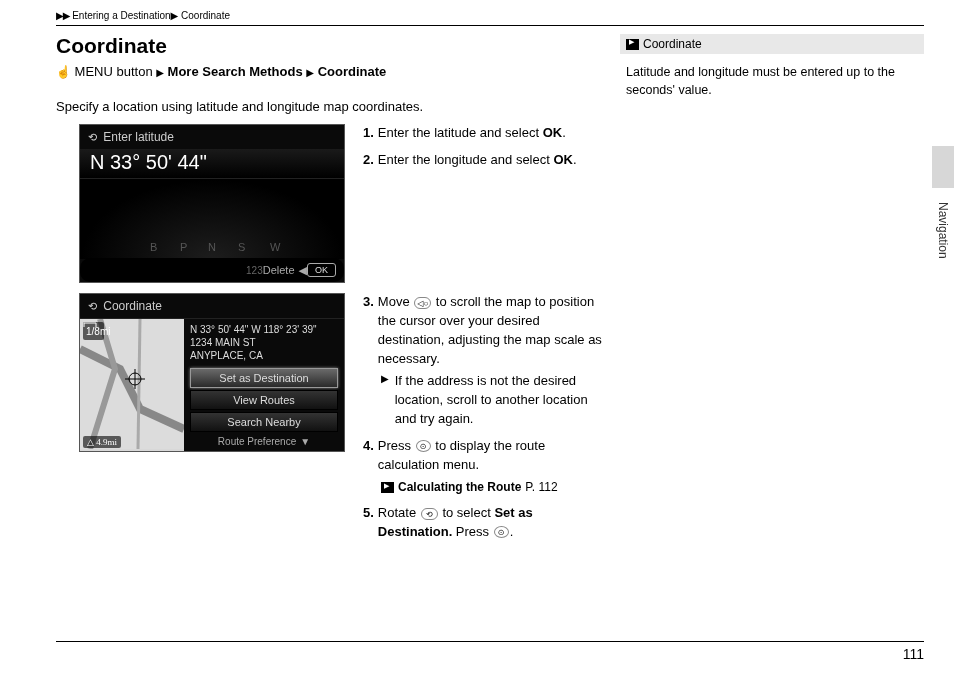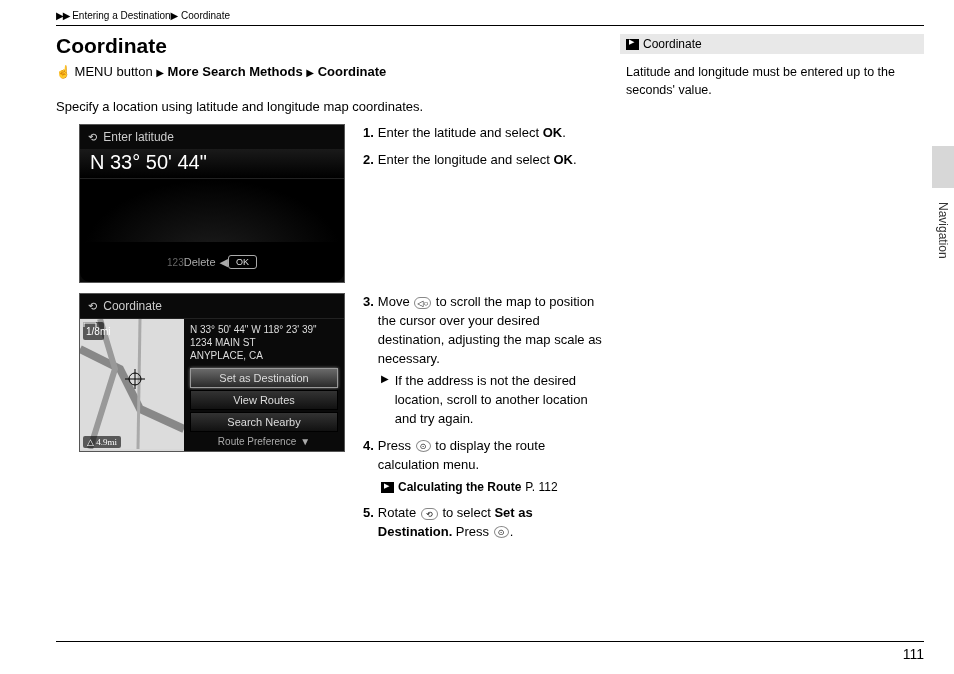--- a/index.html
+++ b/index.html
@@ -62,22 +62,22 @@
   }
   .screen1 .dial {
     height: 80px; position: relative;
     background: radial-gradient(ellipse at center bottom, #1d1d1d 0%, #000 70%);
     overflow: hidden;
   }
   .screen1 .dial .tick {
     position: absolute; bottom: 6px; color: #555; font-size: 11px;
   }
   .screen1 .bottom {
-    position: absolute; bottom: 0; left: 0; right: 0; height: 40px;
-    display: flex; align-items: center; justify-content: center;
+    position: absolute; bottom: 0; left: 0; right: 0; height: 24px;
+    display: flex; align-items: center; justify-content: flex-end;
     padding: 0 8px; background: #000; border-radius: 10px;
   }
   .screen1 .num123 { color: #666; font-size: 10px; }
   .screen1 .delete { color: #aaa; font-size: 11px; display: flex; align-items: center; gap: 4px; }
   .screen1 .okbtn { border: 1px solid #aaa; color: #ddd; font-size: 9px; padding: 1px 7px; border-radius: 3px; }
 
   
   .screen2 {
     width: 266px; height: 159px; background: #0a0a0a;
     border: 1px solid #555; color: #ddd; position: relative;

